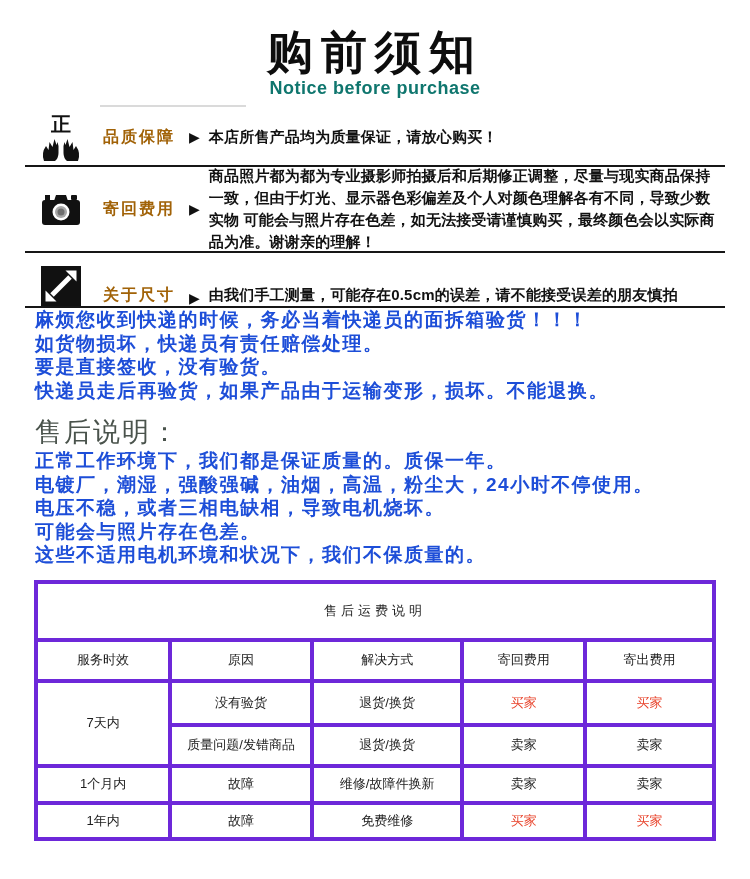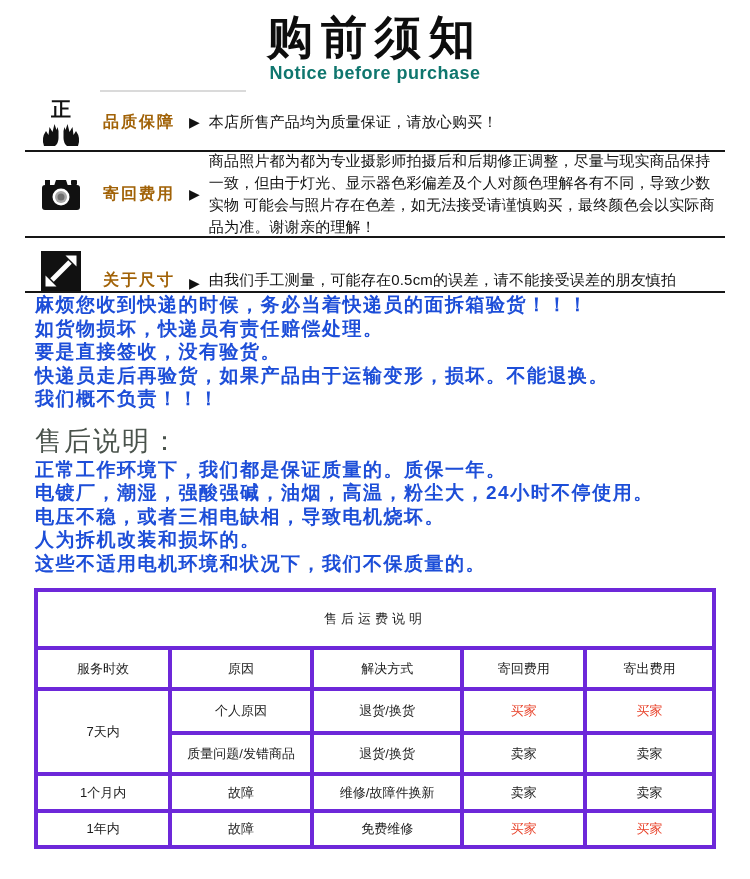--- a/index.html
+++ b/index.html
@@ -1,37 +1,37 @@
 <!DOCTYPE html>
 <html><head>
 <meta charset="utf-8">
 <style>
   html,body{margin:0;padding:0;}
   body{
     width:750px;height:879px;overflow:hidden;background:#ffffff;
     font-family:"Liberation Sans","DejaVu Sans",sans-serif;color:#111;
   }
   
-  .hdr{padding-top:12px;text-align:center;}
+  .hdr{padding-top:12px;text-align:center;margin-top:15px;}
   .hdr h1{margin:0;font-size:46px;line-height:50px;font-weight:bold;letter-spacing:8px;color:#0d0d0d;}
   .hdr .sub{font-size:18px;line-height:22px;font-weight:bold;color:#0f766e;letter-spacing:0.5px;}
   .faint-line{margin:6px 0 0 100px;width:146px;height:2px;background:#dadada;}
 
   
   .notices{margin:2px 25px 0;}
   .notice{display:flex;align-items:center;border-bottom:2px solid #161616;}
   .notice.n1{height:56px;}
   .notice.n2{height:84px;}
   .notice.n3{height:53px;align-items:flex-end;}
   .icon-wrap{width:48px;margin-left:12px;flex:none;display:flex;justify-content:center;align-items:center;}
   .hands-icon{position:relative;width:44px;height:48px;text-align:center;}
   .hands-icon .zheng{display:block;font-size:20px;line-height:22px;font-weight:bold;color:#111;}
   .notice-label{width:86px;margin-left:18px;flex:none;font-size:16px;font-weight:bold;letter-spacing:2px;color:#a16207;}
   .tri{flex:none;margin-right:9px;font-size:14px;color:#111;}
-  .notice-text{font-size:15px;font-weight:normal;line-height:22px;letter-spacing:0.2px;color:#111;padding-right:2px;}
+  .notice-text{font-size:15px;font-weight:bold;line-height:22px;letter-spacing:0.2px;color:#111;padding-right:2px;}
 
   
   .note-block{margin:0 30px 0 35px;}
   .note-heading{font-size:27px;line-height:34px;font-weight:normal;color:#4a534c;letter-spacing:2px;margin-top:13px;}
   .note-line{font-size:19px;line-height:23.5px;font-weight:bold;color:#1d4ed8;letter-spacing:1.5px;}
   .note-block.first .note-heading{margin-top:12px;}
 
   
   table.ship{border-collapse:collapse;margin:13px 34px 0;width:682px;table-layout:fixed;}
   table.ship td,table.ship th{border:4px solid #6d28d9;text-align:center;vertical-align:middle;
@@ -104,29 +104,28 @@
       <div class="notice-text">由我们手工测量，可能存在0.5cm的误差，请不能接受误差的朋友慎拍</div>
     </div>
 
   </div>
 
   <div class="note-block first">
     <div class="note-line">麻烦您收到快递的时候，务必当着快递员的面拆箱验货！！！</div>
     <div class="note-line">如货物损坏，快递员有责任赔偿处理。</div>
     <div class="note-line">要是直接签收，没有验货。</div>
     <div class="note-line">快递员走后再验货，如果产品由于运输变形，损坏。不能退换。</div>
-    <div class="note-line">我们概不负责！！！</div>
   </div>
 
   <div class="note-block">
     <div class="note-heading">售后说明：</div>
     <div class="note-line">正常工作环境下，我们都是保证质量的。质保一年。</div>
     <div class="note-line">电镀厂，潮湿，强酸强碱，油烟，高温，粉尘大，24小时不停使用。</div>
     <div class="note-line">电压不稳，或者三相电缺相，导致电机烧坏。</div>
-    <div class="note-line">人为拆机改装和损坏的。</div>
+    <div class="note-line">可能会与照片存在色差。</div>
     <div class="note-line">这些不适用电机环境和状况下，我们不保质量的。</div>
   </div>
 
   <table class="ship">
     <colgroup>
       <col style="width:19.8%">
         <col style="width:20.9%">
         <col style="width:22.2%">
         <col style="width:18.1%">
         <col style="width:19%">
@@ -137,21 +136,21 @@
     </tr>
     <tr class="head-row">
       <th>服务时效</th>
       <th>原因</th>
       <th>解决方式</th>
       <th>寄回费用</th>
       <th>寄出费用</th>
     </tr>
     <tr class="r1">
       <td rowspan="2">7天内</td>
-      <td>个人原因</td>
+      <td>没有验货</td>
       <td>退货/换货</td>
       <td class="fee-red">买家</td>
       <td class="fee-red">买家</td>
     </tr>
     <tr class="r2">
       <td>质量问题/发错商品</td>
       <td>退货/换货</td>
       <td class="fee-black">卖家</td>
       <td class="fee-black">卖家</td>
     </tr>

